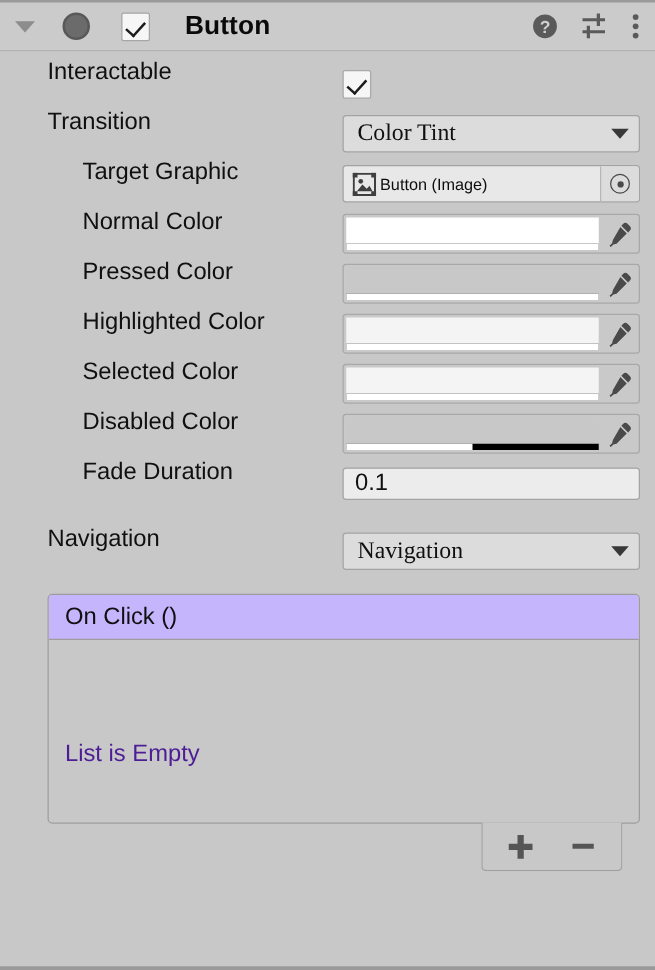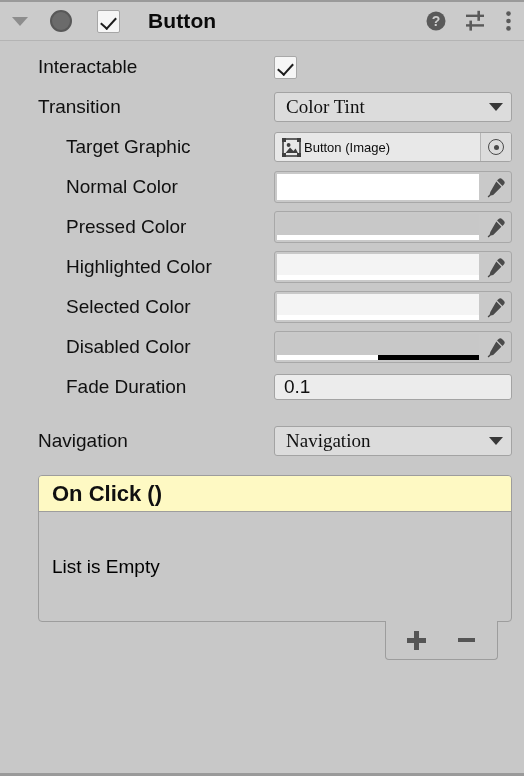--- a/index.html
+++ b/index.html
@@ -101,21 +101,20 @@
   .hicon { cursor: pointer; display: block; }
 
   
   .body {
     flex: 1 1 auto;
     padding: 0;
     position: relative;
   }
   .row {
     display: flex;
-    align-items: center;
     height: 40px;
     padding: 0 12px 0 38px;
     box-sizing: border-box;
   }
   .row.indent { padding-left: 66px; }
   .label {
     font-size: 19px;
     color: #101010;
     white-space: nowrap;
     flex: 0 0 auto;
@@ -355,37 +354,37 @@
   }
   .eventlist-box {
     background: #c8c8c8;
     border: 1px solid #9d9d9d;
     border-radius: 4px;
     box-sizing: border-box;
     overflow: hidden;
   }
   .event-header {
     height: 35px;
-    background: #fef9c3;
+    background: #c4b5fd;
     border-bottom: 1px solid #9d9d9d;
     display: flex;
     align-items: center;
     padding-left: 13px;
-    font-size: 22px;
+    font-size: 19px;
     color: #101010;
     cursor: pointer;
-    font-weight: bold;
   }
   .event-body {
     height: 109px;
     display: flex;
     align-items: center;
     padding-left: 13px;
     font-size: 19px;
-    color: #000000;
+    color: #4c1d95;
+    margin-top: 37px;
   }
   .addremove-bar {
     display: flex;
     justify-content: flex-end;
     padding-right: 14px;
     margin-top: -1px;
   }
   .addremove {
     width: 113px;
     height: 39px;

